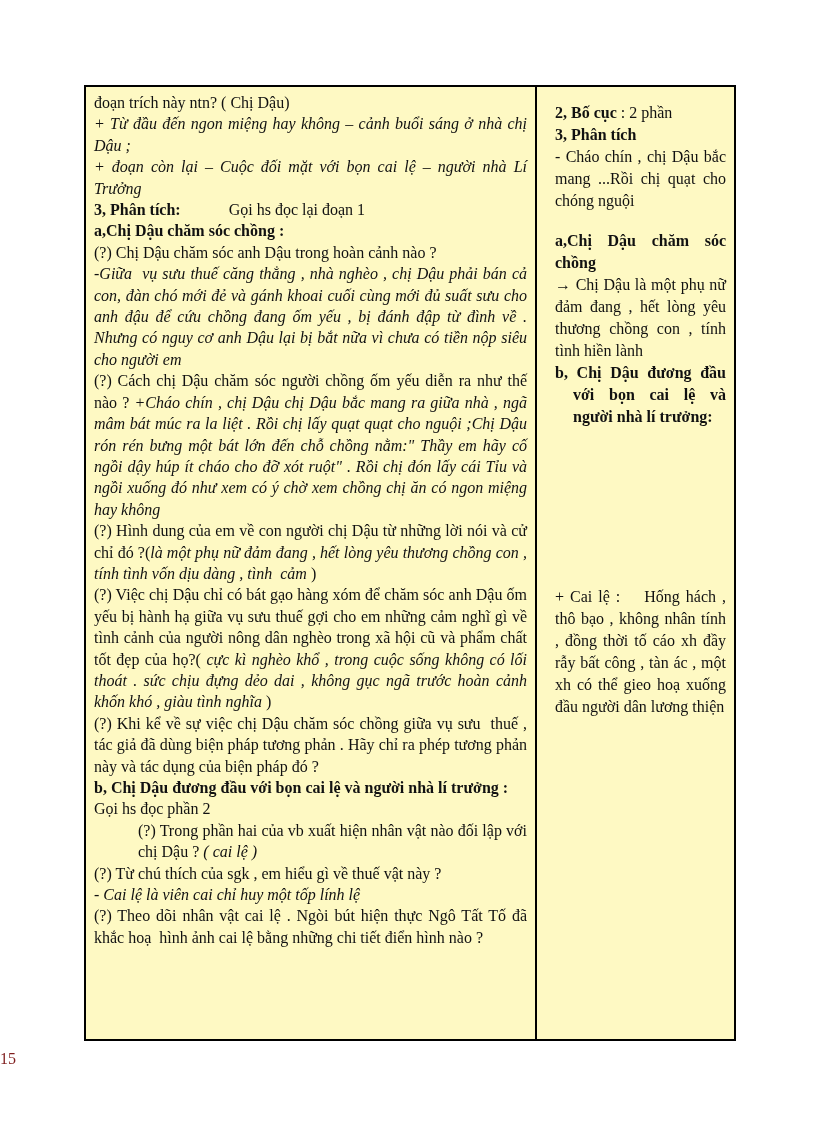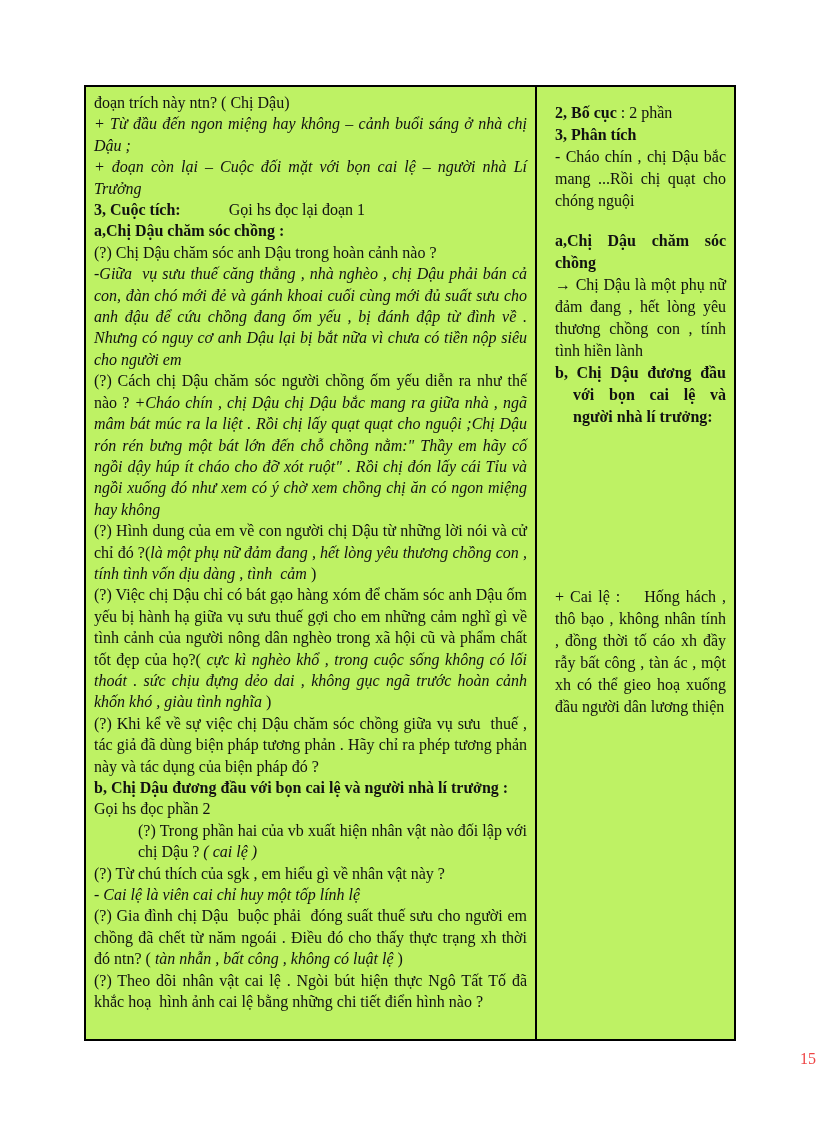--- a/index.html
+++ b/index.html
@@ -3,21 +3,21 @@
 <meta charset="utf-8">
 <style>
   * { margin:0; padding:0; box-sizing:border-box; }
   html,body { background:#ffffff; }
   body {
     width:816px; height:1123px; position:relative;
     font-family:"Liberation Serif", serif; color:#111;
   }
   .doc-table {
     position:absolute; left:84px; top:85px; width:652px; height:956px;
-    border:2px solid #000; display:flex; overflow:hidden; background:#bef264;
+    border:2px solid #000; display:flex; overflow:hidden; background:#fef9c3;
   }
   .col-left {
     width:451px; border-right:2px solid #000;
     padding:5px 8px 4px 8px; overflow:hidden;
   }
   .col-right { flex:1; padding:5px 8px 4px 18px; overflow:hidden; }
   .para {
     font-size:16px; line-height:21.4px; text-align:justify;
     white-space:pre-wrap;
   }
@@ -27,45 +27,44 @@
   .seg-italic { font-style:italic; }
   
   #left-col .para:nth-child(14) { padding-left:44px; }
   #right-col .para:nth-child(1) { margin-top:10px; }
   #right-col .para:nth-child(2) { }
   #right-col .para:nth-child(4) { margin-top:18px; }
   #right-col .para:nth-child(6) { padding-left:18px; text-indent:-18px; }
   #right-col .para:nth-child(7) { margin-top:158px; }
   .page-number {
     position:absolute; left:0; right:0; top:1050px;
-    text-align:right; font-size:16px; color:#ef4444;
+    text-align:left; font-size:16px; color:#7f1d1d;
   }
 </style>
 </head>
 <body>
 
 <div class="doc-table">
   <div class="col-left" id="left-col">
       <div class="para"><span class="seg-normal">đoạn trích này ntn? ( Chị Dậu)</span></div>
       <div class="para"><span class="seg-italic">+ Từ đầu đến ngon miệng hay không – cảnh buổi sáng ở nhà chị Dậu ;</span></div>
       <div class="para"><span class="seg-italic">+ đoạn còn lại – Cuộc đối mặt với bọn cai lệ – người nhà Lí Trưởng</span></div>
-      <div class="para"><span class="seg-bold">3, Cuộc tích:</span><span class="seg-normal">            Gọi hs đọc lại đoạn 1</span></div>
+      <div class="para"><span class="seg-bold">3, Phân tích:</span><span class="seg-normal">            Gọi hs đọc lại đoạn 1</span></div>
       <div class="para"><span class="seg-bold">a,Chị Dậu chăm sóc chồng :</span></div>
       <div class="para"><span class="seg-normal">(?) Chị Dậu chăm sóc anh Dậu trong hoàn cảnh nào ?</span></div>
       <div class="para"><span class="seg-italic">-Giữa  vụ sưu thuế căng thẳng , nhà nghèo , chị Dậu phải bán cả con, đàn chó mới đẻ và gánh khoai cuối cùng mới đủ suất sưu cho anh đậu để cứu chồng đang ốm yếu , bị đánh đập từ đình về . Nhưng có nguy cơ anh Dậu lại bị bắt nữa vì chưa có tiền nộp siêu cho người em</span></div>
       <div class="para"><span class="seg-normal">(?) Cách chị Dậu chăm sóc người chồng ốm yếu diễn ra như thế nào ? </span><span class="seg-italic">+Cháo chín , chị Dậu chị Dậu bắc mang ra giữa nhà , ngã mâm bát múc ra la liệt . Rồi chị lấy quạt quạt cho nguội ;Chị Dậu rón rén bưng một bát lớn đến chỗ chồng nằm:" Thầy em hãy cố ngồi dậy húp ít cháo cho đỡ xót ruột" . Rồi chị đón lấy cái Tỉu và ngồi xuống đó như xem có ý chờ xem chồng chị ăn có ngon miệng hay không</span></div>
       <div class="para"><span class="seg-normal">(?) Hình dung của em về con người chị Dậu từ những lời nói và cử chỉ đó ?(</span><span class="seg-italic">là một phụ nữ đảm đang , hết lòng yêu thương chồng con , tính tình vốn dịu dàng , tình  cảm</span><span class="seg-normal"> )</span></div>
       <div class="para"><span class="seg-normal">(?) Việc chị Dậu chỉ có bát gạo hàng xóm để chăm sóc anh Dậu ốm yếu bị hành hạ giữa vụ sưu thuế gợi cho em những cảm nghĩ gì về tình cảnh của người nông dân nghèo trong xã hội cũ và phẩm chất tốt đẹp của họ?( </span><span class="seg-italic">cực kì nghèo khổ , trong cuộc sống không có lối thoát . sức chịu đựng dẻo dai , không gục ngã trước hoàn cảnh khốn khó , giàu tình nghĩa</span><span class="seg-normal"> )</span></div>
       <div class="para"><span class="seg-normal">(?) Khi kể về sự việc chị Dậu chăm sóc chồng giữa vụ sưu  thuế , tác giả đã dùng biện pháp tương phản . Hãy chỉ ra phép tương phản này và tác dụng của biện pháp đó ?</span></div>
       <div class="para"><span class="seg-bold">b, Chị Dậu đương đầu với bọn cai lệ và người nhà lí trưởng :</span></div>
       <div class="para"><span class="seg-normal">Gọi hs đọc phần 2</span></div>
       <div class="para"><span class="seg-normal">(?) Trong phần hai của vb xuất hiện nhân vật nào đối lập với chị Dậu ? </span><span class="seg-italic">( cai lệ )</span></div>
-      <div class="para"><span class="seg-normal">(?) Từ chú thích của sgk , em hiểu gì về nhân vật này ?</span></div>
+      <div class="para"><span class="seg-normal">(?) Từ chú thích của sgk , em hiểu gì về thuế vật này ?</span></div>
       <div class="para"><span class="seg-italic">- Cai lệ là viên cai chỉ huy một tốp lính lệ</span></div>
-      <div class="para"><span class="seg-normal">(?) Gia đình chị Dậu  buộc phải  đóng suất thuế sưu cho người em chồng đã chết từ năm ngoái . Điều đó cho thấy thực trạng xh thời đó ntn? ( </span><span class="seg-italic">tàn nhẫn , bất công , không có luật lệ</span><span class="seg-normal"> )</span></div>
       <div class="para"><span class="seg-normal">(?) Theo dõi nhân vật cai lệ . Ngòi bút hiện thực Ngô Tất Tố đã khắc hoạ  hình ảnh cai lệ bằng những chi tiết điển hình nào ?</span></div>
     </div>
   <div class="col-right" id="right-col">
       <div class="para"><span class="seg-bold">2, Bố cục</span><span class="seg-normal"> : 2 phần</span></div>
       <div class="para"><span class="seg-bold">3, Phân tích</span></div>
       <div class="para"><span class="seg-normal">- Cháo chín , chị Dậu bắc mang ...Rồi chị quạt cho chóng nguội</span></div>
       <div class="para"><span class="seg-bold">a,Chị Dậu chăm sóc chồng</span></div>
       <div class="para"><span class="seg-bold">→ </span><span class="seg-normal">Chị Dậu là một phụ nữ đảm đang , hết lòng yêu thương chồng con , tính tình hiền lành</span></div>
       <div class="para"><span class="seg-bold">b, Chị Dậu đương đầu với bọn cai lệ và người nhà lí trưởng:</span></div>
       <div class="para"><span class="seg-normal">+ Cai lệ :    Hống hách , thô bạo , không nhân tính , đồng thời tố cáo xh đầy rẫy bất công , tàn ác , một xh có thể gieo hoạ xuống đầu người dân lương thiện</span></div>

